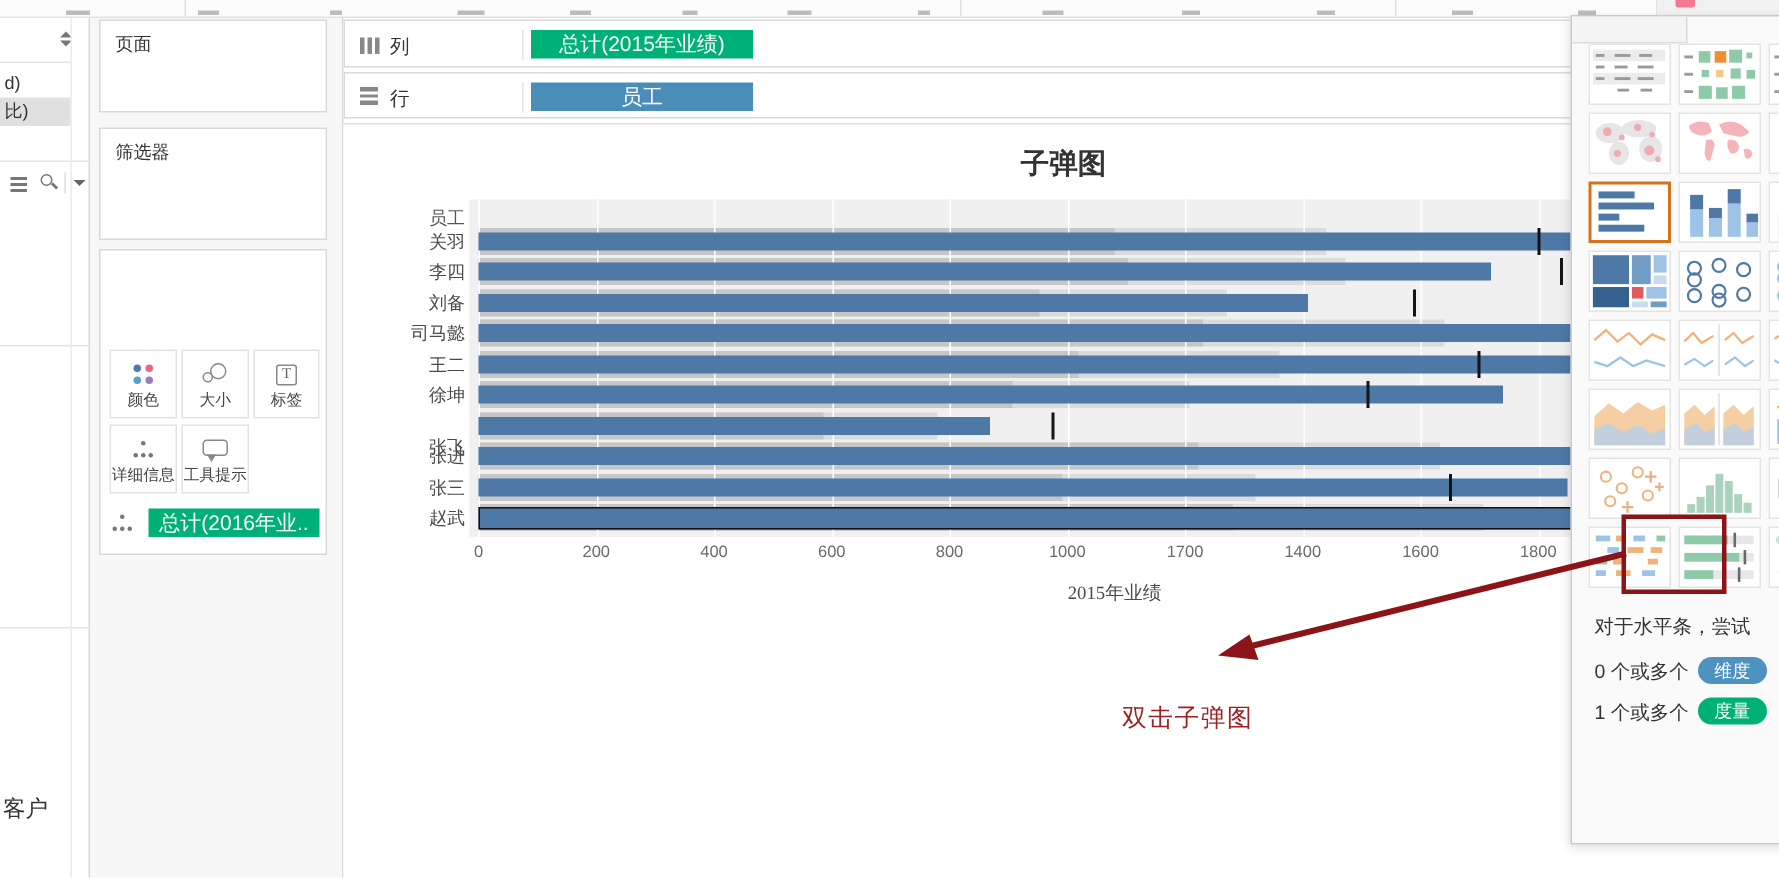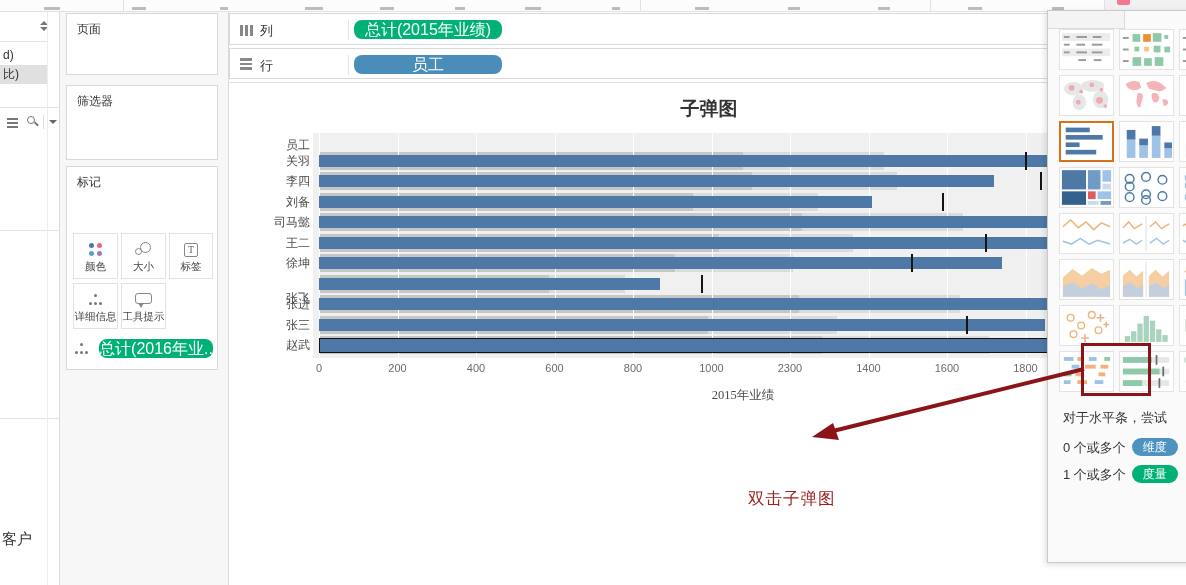--- a/index.html
+++ b/index.html
@@ -56,21 +56,21 @@
   .size-ico { position:relative; width:18px; height:16px; margin:1px auto; }
   .size-ico i { position:absolute; border:1.4px solid #888; border-radius:50%; }
   .label-ico { width:14px; height:14px; border:1.4px solid #888; border-radius:2px; margin:2px auto;
     font-size:10px; color:#666; line-height:12px; font-family:"Liberation Serif",serif; }
   .detail-ico { position:relative; width:14px; height:16px; margin:1px auto; }
   .detail-ico i { position:absolute; width:3px; height:3px; border-radius:50%; background:#777; }
   .tip-ico { position:relative; width:18px; height:16px; margin:2px auto; }
   .tip-ico .bub { width:17px; height:11px; border:1.4px solid #888; border-radius:3px; }
   .tip-ico .tail { position:absolute; left:3px; top:10px; width:0; height:0;
     border-left:3px solid transparent; border-right:3px solid transparent; border-top:5px solid #888; background:transparent; }
-  .pill { border-radius:8px; color:#fff; font-size:16px; text-align:center;
+  .pill { border-radius:0; color:#fff; font-size:14px; text-align:center;
     white-space:nowrap; overflow:hidden; line-height:19px; }
   .pill.green { background:#00b177; }
   .pill.blue { background:#4a8db8; }
   #marks-detail-row { position:absolute; left:8px; top:172px; width:140px; height:20px; }
   #marks-detail-row .detail-ico { position:absolute; left:0; top:2px; margin:0; }
   #marks-detail-row .pill { position:absolute; left:24px; top:0; width:114px; height:19px; }
 
   
   #canvas { position:absolute; left:228px; top:12px; width:877px; height:573px; background:#fff; border-left:1px solid #d9d9d9; }
   .shelf-row { position:absolute; left:0; width:877px; background:#fff; border:1px solid #d9d9d9; }
@@ -113,21 +113,21 @@
   .sm-req { position:absolute; left:15px; height:19px; font-size:13px; color:#333; white-space:nowrap; }
   .sm-req .pill { display:inline-block; padding:0 11px; height:18px; line-height:18px; font-size:12px;
     border-radius:10px; margin-left:6px; vertical-align:-4px; }
   .sm-req .pill.dim { background:#4e93c0; }
   .sm-req .pill.mea { background:#00b177; }
 
   
   #ann-rect { position:absolute; left:1081px; top:343px; width:70px; height:53px;
     border:3px solid #8a1417; z-index:120; pointer-events:none; }
   #ann-svg { position:absolute; left:0; top:0; z-index:120; pointer-events:none; }
-  #ann-text { position:absolute; left:748px; top:488px; z-index:120; font-size:16.5px;
+  #ann-text { position:absolute; left:748px; top:468px; z-index:120; font-size:16.5px;
     letter-spacing:1px; color:#9c2222; }
 </style>
 </head>
 <body>
 
 <div id="toolbar">
   <div class="tb-frag" style="left:44px;width:16px"></div>
   <div class="tb-frag" style="left:132px;width:14px"></div>
   <div class="tb-frag" style="left:220px;width:8px"></div>
   <div class="tb-frag" style="left:305px;width:18px"></div>
@@ -174,21 +174,20 @@
 </div>
 
 <div id="sidebar">
   <div class="card" id="card-pages">
     <div class="card-label">页面</div>
   </div>
   <div class="card" id="card-filters">
     <div class="card-label">筛选器</div>
   </div>
   <div class="card" id="card-marks">
-    <div class="card-label">标记</div>
     <div class="mbtn" style="left:6px;top:66px">
       <div class="ico">
           <div class="dots4">
         <i style="left:0;top:0;background:#4e79a7"></i>
             <i style="left:8px;top:0;background:#e8697d"></i>
         <i style="left:0;top:8px;background:#55a3c8"></i>
             <i style="left:8px;top:8px;background:#9b7bb8"></i>
       </div>
         </div>
       <div class="lbl">颜色</div>
@@ -327,21 +326,21 @@
     <div class="refline" style="left: 652.625px; top: 182.74px;"></div>
     <div class="bar" style="left: 6px; top: 204.77px; width: 785px; border: 1.5px solid rgb(17, 17, 17); height: 15px;"></div>
   </div>
 <div id="axis-labels">
     <div class="tick-label" style="left: 294px;">0</div>
     <div class="tick-label" style="left: 372.5px;">200</div>
     <div class="tick-label" style="left: 451px;">400</div>
     <div class="tick-label" style="left: 529.5px;">600</div>
     <div class="tick-label" style="left: 608px;">800</div>
     <div class="tick-label" style="left: 686.5px;">1000</div>
-    <div class="tick-label" style="left: 765px;">2300</div>
+    <div class="tick-label" style="left: 765px;">1700</div>
     <div class="tick-label" style="left: 843.5px;">1400</div>
     <div class="tick-label" style="left: 922px;">1600</div>
     <div class="tick-label" style="left: 1000.5px;">1800</div>
   </div>
 <div id="axis-title">2015年业绩</div>
 
 <div id="showme">
   <div id="showme-notch"></div>
   <div id="sm-grid">
 

